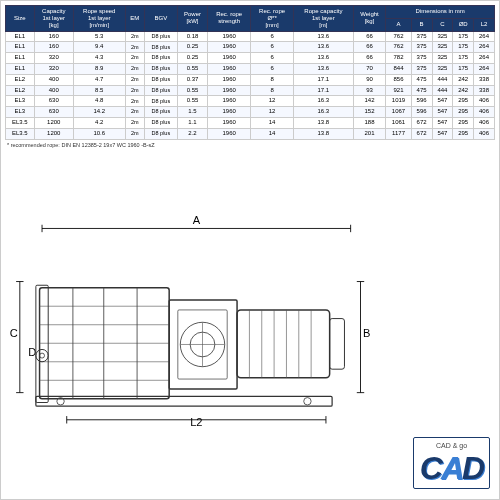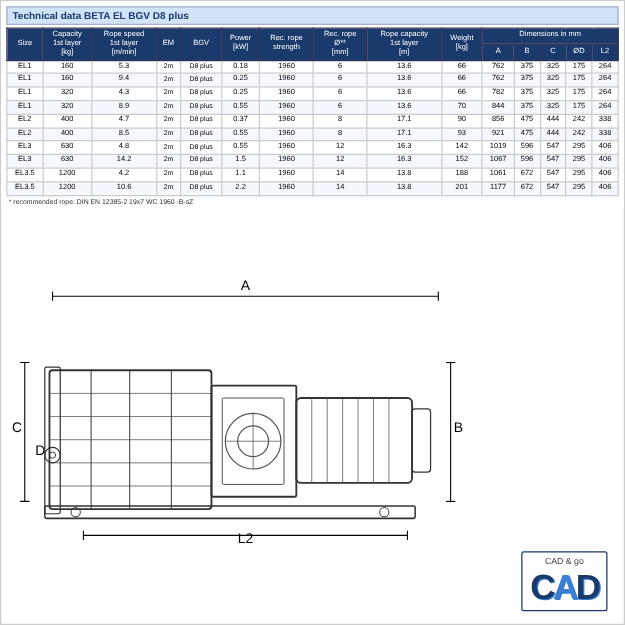--- a/index.html
+++ b/index.html
@@ -110,38 +110,38 @@
       background: #fff;
     }
 
     .cad-go-text {
       font-size: 7px;
       color: #444;
       margin-bottom: 3px;
     }
 
     .cad-logo {
-      font-size: 28px;
+      font-size: 32px;
       font-weight: 900;
       color: #1a3a6b;
+      font-style: italic;
       letter-spacing: -2px;
       line-height: 1;
       text-shadow: 1px 1px 0 #3a7fd4;
     }
 
     .cad-logo span.cad-highlight {
       color: #3a7fd4;
     }
   </style>
 </head>
 <body>
 <div class="page-wrapper">
 
   <div class="table-section">
-    <div class="table-title">Technical data BETA EL BGV D8 plus</div>
     <table class="data-table">
       <thead>
           <tr>
             <th rowspan="2" colspan="1" style="background: rgb(26, 58, 107); color: rgb(255, 255, 255); padding: 1.5px 2px; border: 0.5px solid rgb(51, 51, 85); font-weight: normal; line-height: 1.2; vertical-align: middle;">Size</th>
             <th rowspan="2" colspan="1" style="background: rgb(26, 58, 107); color: rgb(255, 255, 255); padding: 1.5px 2px; border: 0.5px solid rgb(51, 51, 85); font-weight: normal; line-height: 1.2; vertical-align: middle;">Capacity<br>1st layer<br>[kg]</th>
             <th rowspan="2" colspan="1" style="background: rgb(26, 58, 107); color: rgb(255, 255, 255); padding: 1.5px 2px; border: 0.5px solid rgb(51, 51, 85); font-weight: normal; line-height: 1.2; vertical-align: middle;">Rope speed<br>1st layer<br>[m/min]</th>
             <th rowspan="2" colspan="1" style="background: rgb(26, 58, 107); color: rgb(255, 255, 255); padding: 1.5px 2px; border: 0.5px solid rgb(51, 51, 85); font-weight: normal; line-height: 1.2; vertical-align: middle;">EM</th>
             <th rowspan="2" colspan="1" style="background: rgb(26, 58, 107); color: rgb(255, 255, 255); padding: 1.5px 2px; border: 0.5px solid rgb(51, 51, 85); font-weight: normal; line-height: 1.2; vertical-align: middle;">BGV</th>
             <th rowspan="2" colspan="1" style="background: rgb(26, 58, 107); color: rgb(255, 255, 255); padding: 1.5px 2px; border: 0.5px solid rgb(51, 51, 85); font-weight: normal; line-height: 1.2; vertical-align: middle;">Power<br>[kW]</th>
             <th rowspan="2" colspan="1" style="background: rgb(26, 58, 107); color: rgb(255, 255, 255); padding: 1.5px 2px; border: 0.5px solid rgb(51, 51, 85); font-weight: normal; line-height: 1.2; vertical-align: middle;">Rec. rope<br>strength</th>

